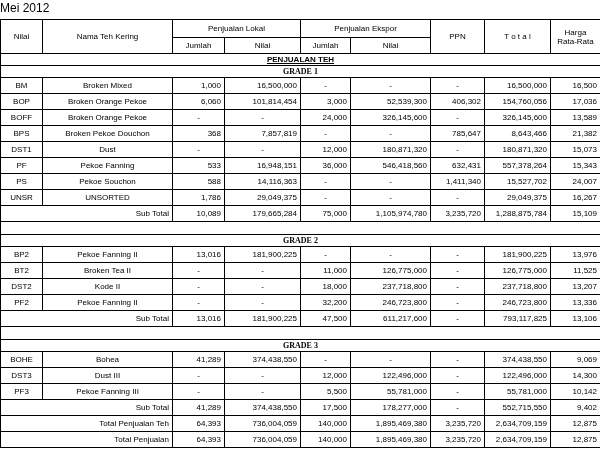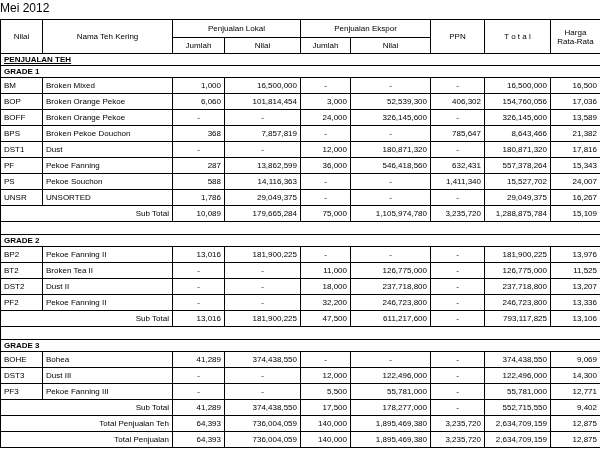--- a/index.html
+++ b/index.html
@@ -6,23 +6,23 @@
   body{width:600px;height:453px;font-family:"Liberation Sans",sans-serif;color:#000;}
   .page{width:600px;height:453px;position:relative;box-sizing:border-box;}
   .title{text-align:center;font-size:13px;font-weight:bold;letter-spacing:.2px;margin:6px 0 0 0;}
   .subtitle{text-align:left;font-size:12px;margin:1px 0 4px 0;}
   table.main{border-collapse:collapse;table-layout:fixed;width:582px;margin:0 auto;border:1px solid #000;}
   table.main td,table.main th{border:1px solid #000;font-size:8px;padding:1px 3px;vertical-align:middle;}
   .hdr td{text-align:center;font-weight:normal;font-size:8px;}
   .sectionhead td{border-left:1px solid #000;border-right:1px solid #000;}
   .num{text-align:right;}
   .ctr{text-align:center;}
-  .lft{text-align:left;}
+  .lft{text-align:center;}
   .big{font-size:11px;font-weight:bold;text-decoration:underline;}
-  .grade{font-size:8px;font-weight:bold;}
+  .grade{font-size:8px;font-weight:bold;font-family:Liberation Serif, serif;}
   tr.row td{height:13px;}
   .sub td{height:13px;}
   .spacer td{height:10px;border-left:1px solid #000;border-right:1px solid #000;border-top:none;border-bottom:none;}
   .headrow td{height:15px;margin-top:17px;}
   .head2 td{height:13px;}
   .totalrow td{height:13px;margin-left:36px;}
 </style>
 </head>
 <body>
 
@@ -112,27 +112,27 @@
         </tr>
         <tr class="row">
           <td class="lft">DST1</td>
           <td class="lft">Dust</td>
           <td class="ctr">-</td>
           <td class="ctr">-</td>
           <td class="num">12,000</td>
           <td class="num">180,871,320</td>
           <td class="ctr">-</td>
           <td class="num">180,871,320</td>
-          <td class="num">17,816</td>
+          <td class="num">15,073</td>
         </tr>
         <tr class="row">
           <td class="lft">PF</td>
           <td class="lft">Pekoe Fanning</td>
-          <td class="num">287</td>
-          <td class="num">13,862,599</td>
+          <td class="num">533</td>
+          <td class="num">16,948,151</td>
           <td class="num">36,000</td>
           <td class="num">546,418,560</td>
           <td class="num">632,431</td>
           <td class="num">557,378,264</td>
           <td class="num">15,343</td>
         </tr>
         <tr class="row">
           <td class="lft">PS</td>
           <td class="lft">Pekoe Souchon</td>
           <td class="num">588</td>
@@ -187,21 +187,21 @@
           <td class="ctr">-</td>
           <td class="ctr">-</td>
           <td class="num">11,000</td>
           <td class="num">126,775,000</td>
           <td class="ctr">-</td>
           <td class="num">126,775,000</td>
           <td class="num">11,525</td>
         </tr>
         <tr class="row">
           <td class="lft">DST2</td>
-          <td class="lft">Dust II</td>
+          <td class="lft">Kode II</td>
           <td class="ctr">-</td>
           <td class="ctr">-</td>
           <td class="num">18,000</td>
           <td class="num">237,718,800</td>
           <td class="ctr">-</td>
           <td class="num">237,718,800</td>
           <td class="num">13,207</td>
         </tr>
         <tr class="row">
           <td class="lft">PF2</td>
@@ -254,21 +254,21 @@
         </tr>
         <tr class="row">
           <td class="lft">PF3</td>
           <td class="lft">Pekoe Fanning III</td>
           <td class="ctr">-</td>
           <td class="ctr">-</td>
           <td class="num">5,500</td>
           <td class="num">55,781,000</td>
           <td class="ctr">-</td>
           <td class="num">55,781,000</td>
-          <td class="num">12,771</td>
+          <td class="num">10,142</td>
         </tr>
         <tr class="sub">
           <td class="num" colspan="2">Sub Total</td>
           <td class="num">41,289</td>
           <td class="num">374,438,550</td>
           <td class="num">17,500</td>
           <td class="num">178,277,000</td>
           <td class="ctr">-</td>
           <td class="num">552,715,550</td>
           <td class="num">9,402</td>

